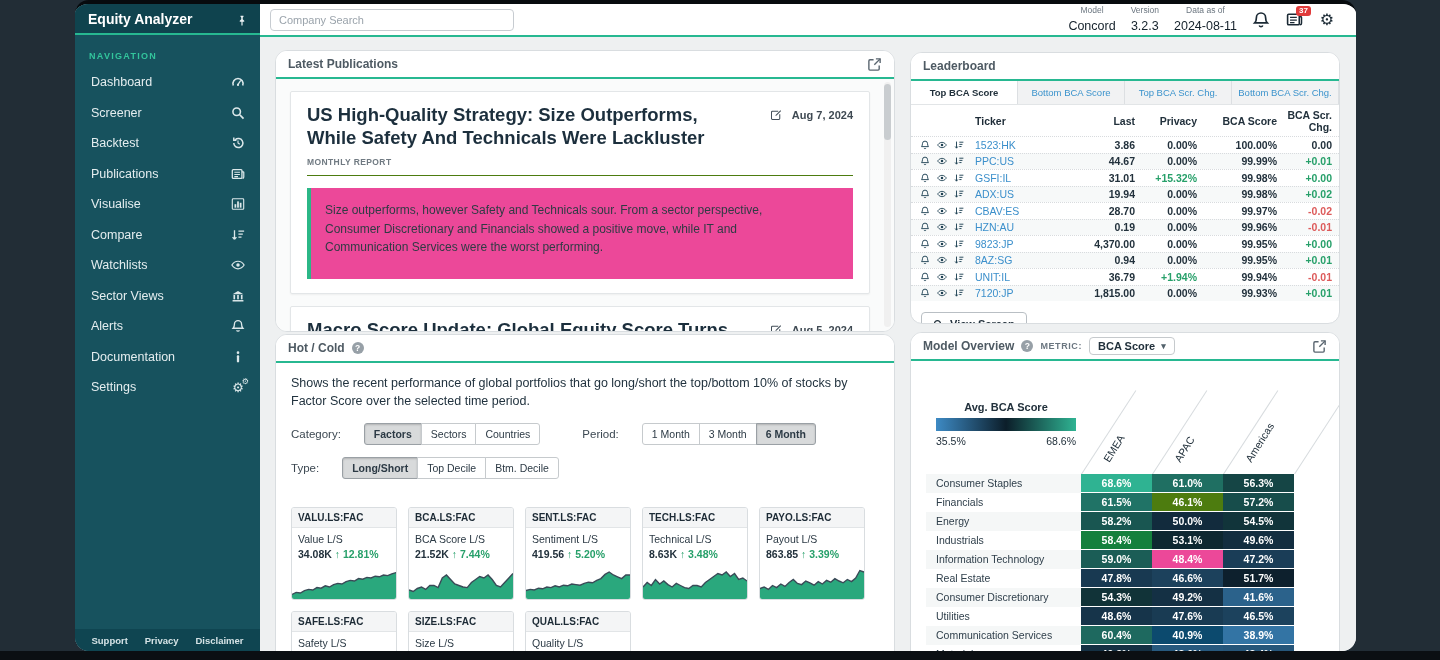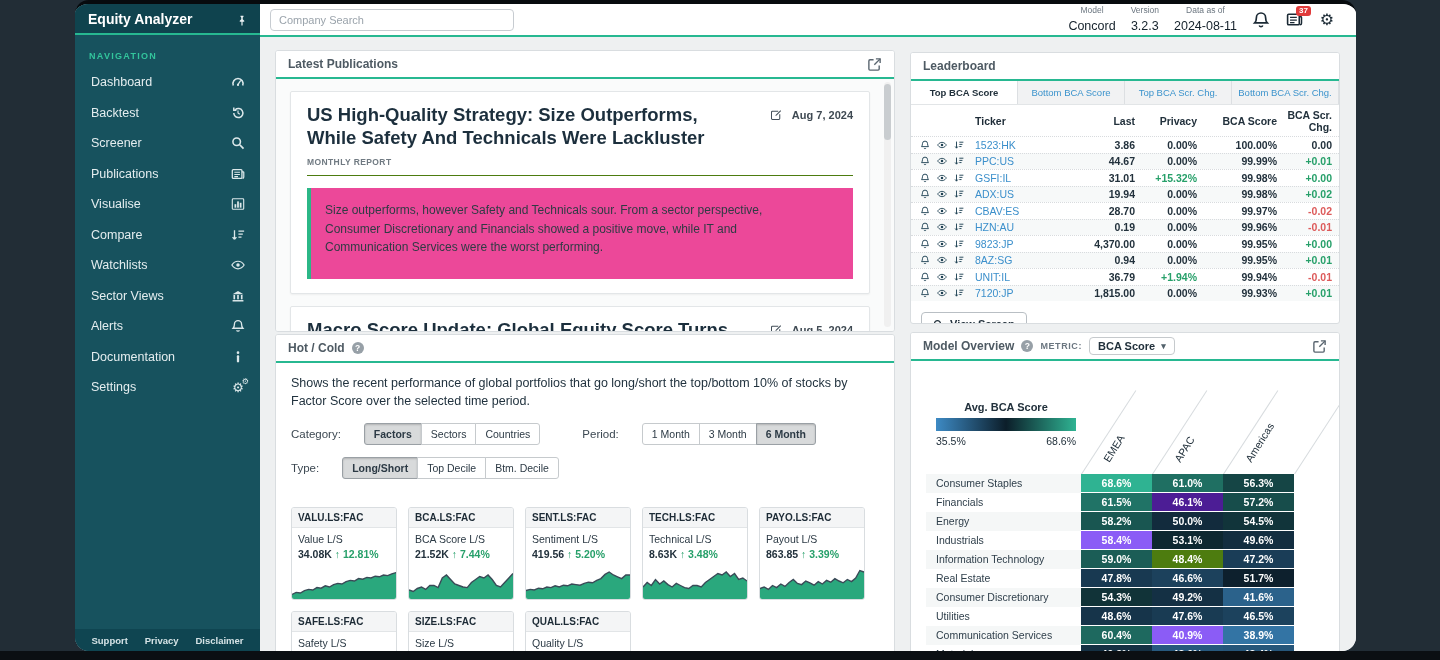--- a/index.html
+++ b/index.html
@@ -24,21 +24,21 @@
   .search-input::placeholder{color:#9aa3ab}
   .tb-right{margin-left:auto;display:flex;align-items:center;gap:15px}
   .tb-stat{text-align:center;line-height:1}
   .tb-stat .lbl{font-size:8.5px;color:#6b7680;display:block;margin-bottom:2px}
   .tb-stat .val{font-size:12.5px;font-weight:normal;color:#14212b}
   .tb-icon{color:#1b2a35;position:relative;width:18px;height:18px;cursor:pointer;display:flex;align-items:center;justify-content:center}
   .badge{position:absolute;top:-5px;right:-8px;background:#e03b3b;color:#fff;font-size:8px;font-weight:bold;padding:1px 3px;border-radius:3px;line-height:1.1}
 
   
   .content{position:absolute;left:185px;top:33px;right:0;bottom:0;background:#eef0f1;overflow:hidden}
-  .panel{position:absolute;background:#fff;border:1px solid #d9dde0;border-radius:3px;box-sizing:border-box;overflow:hidden}
+  .panel{position:absolute;background:#fff;border:1px solid #d9dde0;border-radius:12px;box-sizing:border-box;overflow:hidden}
   .panel-head{height:26px;display:flex;align-items:center;padding:0 12px;border-bottom:2px solid #27b891;background:#fff;gap:7px}
   .panel-title{font-size:12px;font-weight:bold;color:#4e5a63}
   .head-ext{margin-left:auto;color:#5a6670;width:15px;height:15px;cursor:pointer}
   .qmark{width:12px;height:12px;border-radius:50%;background:#97a0a7;color:#fff;font-size:8.5px;font-weight:bold;display:inline-flex;align-items:center;justify-content:center;cursor:pointer}
 
   
   #pubs{left:15px;top:13px;width:620px;height:282px}
   .pubs-body{position:absolute;top:28px;left:0;right:0;bottom:0;background:#fafbfb;overflow:hidden;padding:12px 24px 0 14px}
   .article{background:#fff;border:1px solid #e3e6e8;border-radius:2px;box-shadow:0 1px 2px rgba(0,0,0,.05);padding:12px 16px 14px;margin-bottom:12px;cursor:pointer}
   .article-top{display:flex}
@@ -128,35 +128,35 @@
           <span>Dashboard</span>
           <span class="ico">
             <svg viewBox="0 0 16 16" width="100%" height="100%">
               <path d="M2.6 12a5.8 5.8 0 1 1 10.8 0" fill="none" stroke="currentColor" stroke-width="1.8"></path>
               <line x1="8" y1="10.8" x2="11.2" y2="6.2" stroke="currentColor" stroke-width="1.5"></line>
               <circle cx="8" cy="11.3" r="1.3" fill="currentColor"></circle>
             </svg>
           </span>
         </div>
         <div class="nav-item">
+          <span>Screener</span>
+          <span class="ico">
+            <svg viewBox="0 0 16 16" width="100%" height="100%">
+              <circle cx="6.5" cy="6.5" r="4.3" fill="none" stroke="currentColor" stroke-width="1.8"></circle>
+              <line x1="10" y1="10" x2="14.3" y2="14.3" stroke="currentColor" stroke-width="2"></line>
+            </svg>
+          </span>
+        </div>
+        <div class="nav-item">
           <span>Backtest</span>
           <span class="ico">
             <svg viewBox="0 0 16 16" width="100%" height="100%">
               <path d="M3.2 8a5.2 5.2 0 1 0 1.6-3.7" fill="none" stroke="currentColor" stroke-width="1.7"></path>
               <path d="M3.2 1.8V4.8h3" fill="none" stroke="currentColor" stroke-width="1.7"></path>
               <path d="M8 5v3l2 1.4" fill="none" stroke="currentColor" stroke-width="1.3"></path>
-            </svg>
-          </span>
-        </div>
-        <div class="nav-item">
-          <span>Screener</span>
-          <span class="ico">
-            <svg viewBox="0 0 16 16" width="100%" height="100%">
-              <circle cx="6.5" cy="6.5" r="4.3" fill="none" stroke="currentColor" stroke-width="1.8"></circle>
-              <line x1="10" y1="10" x2="14.3" y2="14.3" stroke="currentColor" stroke-width="2"></line>
             </svg>
           </span>
         </div>
         <div class="nav-item">
           <span>Publications</span>
           <span class="ico">
             <svg viewBox="0 0 16 16" width="100%" height="100%">
               <rect x="1.5" y="3" width="11" height="10" rx="1" fill="none" stroke="currentColor" stroke-width="1.5"></rect>
               <path d="M12.5 5.5H14a.6.6 0 0 1 .6.6v5.4a1.4 1.4 0 0 1-1.4 1.4" fill="none" stroke="currentColor" stroke-width="1.4"></path>
               <line x1="3.8" y1="6" x2="10.2" y2="6" stroke="currentColor" stroke-width="1.2"></line>
@@ -726,39 +726,39 @@
         <div class="heat" id="heat">
             <div class="heat-row">
               <div class="heat-label">Consumer Staples</div>
               <div class="heat-cell" style="background: rgb(47, 179, 146);">68.6%</div>
               <div class="heat-cell" style="background: rgb(31, 111, 98);">61.0%</div>
               <div class="heat-cell" style="background: rgb(21, 69, 69);">56.3%</div>
             </div>
             <div class="heat-row">
               <div class="heat-label">Financials</div>
               <div class="heat-cell" style="background: rgb(32, 115, 102);">61.5%</div>
-              <div class="heat-cell" style="background: #4c1d95;">46.1%</div>
+              <div class="heat-cell" style="background: #4d7c0f;">46.1%</div>
               <div class="heat-cell" style="background: rgb(23, 77, 75);">57.2%</div>
             </div>
             <div class="heat-row">
               <div class="heat-label">Energy</div>
               <div class="heat-cell" style="background: rgb(25, 86, 81);">58.2%</div>
               <div class="heat-cell" style="background: rgb(18, 43, 61);">50.0%</div>
               <div class="heat-cell" style="background: rgb(17, 52, 58);">54.5%</div>
             </div>
             <div class="heat-row">
               <div class="heat-label">Industrials</div>
-              <div class="heat-cell" style="background: #8b5cf6;">58.4%</div>
+              <div class="heat-cell" style="background: #15803d;">58.4%</div>
               <div class="heat-cell" style="background: rgb(14, 40, 49);">53.1%</div>
               <div class="heat-cell" style="background: rgb(19, 46, 64);">49.6%</div>
             </div>
             <div class="heat-row">
               <div class="heat-label">Information Technology</div>
               <div class="heat-cell" style="background: rgb(27, 93, 86);">59.0%</div>
-              <div class="heat-cell" style="background: #4d7c0f;">48.4%</div>
+              <div class="heat-cell" style="background: #ec4899;">48.4%</div>
               <div class="heat-cell" style="background: rgb(26, 61, 87);">47.2%</div>
             </div>
             <div class="heat-row">
               <div class="heat-label">Real Estate</div>
               <div class="heat-cell" style="background: rgb(24, 57, 81);">47.8%</div>
               <div class="heat-cell" style="background: rgb(28, 65, 92);">46.6%</div>
               <div class="heat-cell" style="background: rgb(13, 32, 45);">51.7%</div>
             </div>
             <div class="heat-row">
               <div class="heat-label">Consumer Discretionary</div>
@@ -768,21 +768,21 @@
             </div>
             <div class="heat-row">
               <div class="heat-label">Utilities</div>
               <div class="heat-cell" style="background: rgb(22, 52, 74);">48.6%</div>
               <div class="heat-cell" style="background: rgb(25, 59, 83);">47.6%</div>
               <div class="heat-cell" style="background: rgb(28, 66, 93); text-align: center;">46.5%</div>
             </div>
             <div class="heat-row">
               <div class="heat-label">Communication Services</div>
               <div class="heat-cell" style="background: rgb(30, 105, 95);">60.4%</div>
-              <div class="heat-cell" style="background: #8b5cf6;">40.9%</div>
+              <div class="heat-cell" style="background: #0c4a6e;">40.9%</div>
               <div class="heat-cell" style="background: rgb(51, 116, 164);">38.9%</div>
             </div>
             <div class="heat-row">
               <div class="heat-label">Materials</div>
               <div class="heat-cell" style="background: rgb(20, 48, 67);">49.3%</div>
               <div class="heat-cell" style="background: rgb(39, 89, 126);">43.0%</div>
               <div class="heat-cell" style="background: rgb(38, 86, 122);">43.4%</div>
             </div>
           </div>
       </div>

